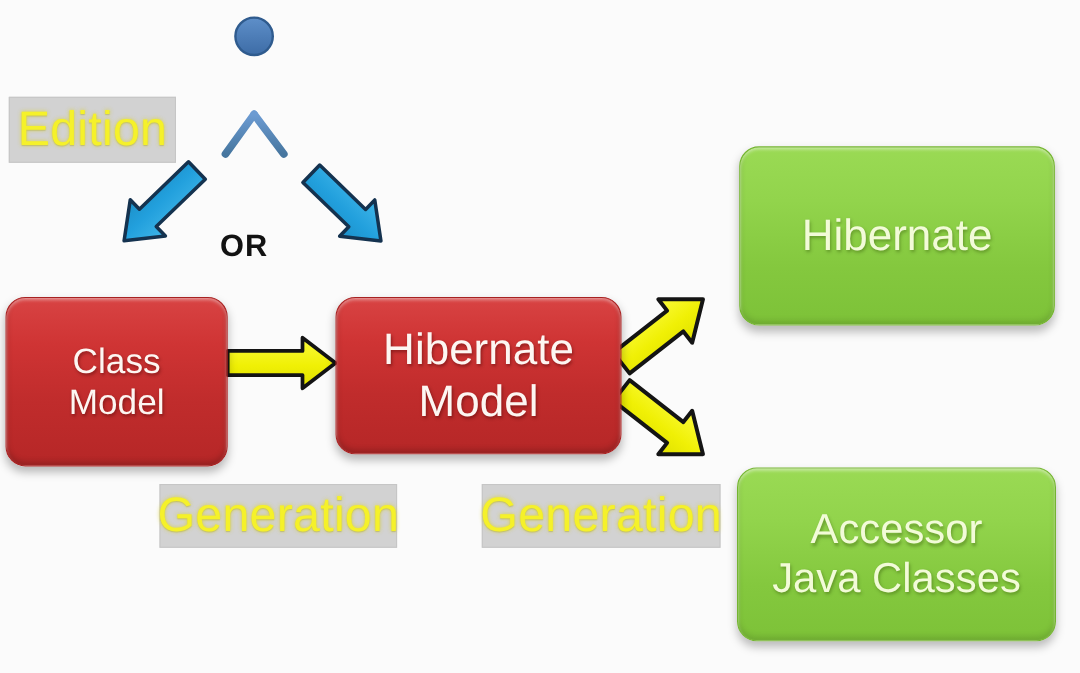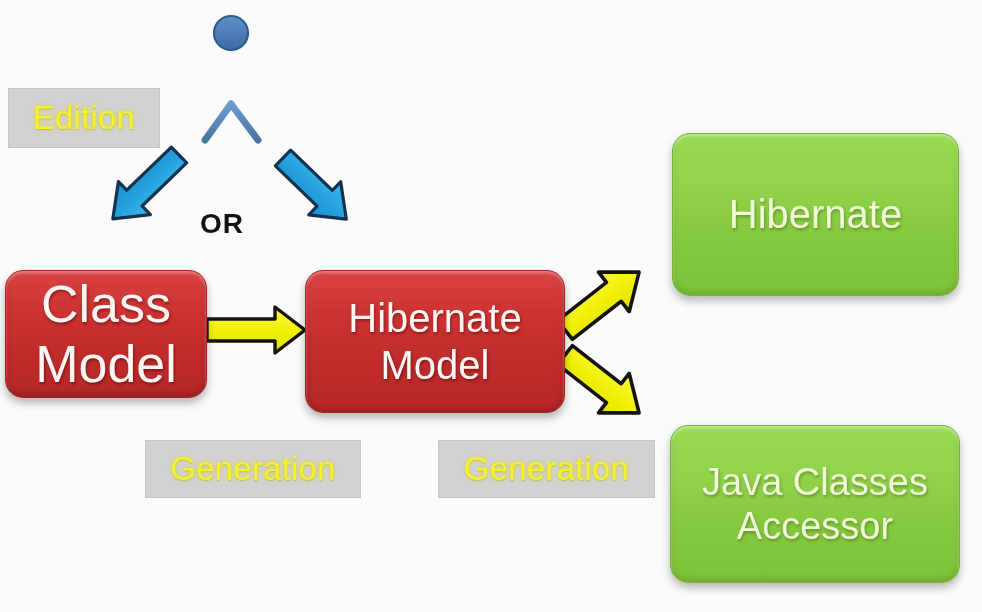--- a/index.html
+++ b/index.html
@@ -51,35 +51,35 @@
   .box.green {
     background: linear-gradient(180deg, #9ada54 0%, #92d44c 30%, #84c83e 68%, #7dc238 100%);
     border: 1px solid #74b431;
     box-shadow: 0 5px 9px rgba(0,0,0,0.26),
                 inset 0 2px 3px rgba(255,255,255,0.45),
                 inset 0 -3px 6px rgba(0,0,0,0.14);
     color: #f2fbd8;
     text-shadow: 1px 2px 3px rgba(40,70,0,0.40);
   }
 
-  #box-class-model     { left: 5px;   top: 270px; width: 202px; height: 128px; font-size: 52px; }
+  #box-class-model     { left: 5px;   top: 270px; width: 202px; height: 154px; font-size: 32px; }
   #box-hibernate-model { left: 305px; top: 270px; width: 260px; height: 143px; font-size: 40px; }
   #box-hibernate-mapping { left: 672px; top: 133px; width: 287px; height: 163px; font-size: 40px; }
   #box-accessor-java   { left: 670px; top: 425px; width: 290px; height: 158px; font-size: 38px; }
 
   
   .tag {
     position: absolute;
     background: #d2d2d2;
     border: 1px solid #c6c6c6;
     color: #f5f12a;
     display: flex;
     align-items: center;
     justify-content: center;
-    font-size: 33px;
+    font-size: 44px;
     letter-spacing: 0.2px;
     text-shadow: 0 0 4px rgba(220,210,40,0.85), 0 1px 1px rgba(120,115,0,0.30);
     box-sizing: border-box;
   }
   #tag-edition      { left: 8px;   top: 88px;  width: 152px; height: 60px; }
   #tag-generation-1 { left: 145px; top: 440px; width: 216px; height: 58px; }
   #tag-generation-2 { left: 438px; top: 440px; width: 217px; height: 58px; }
 
   
   #or-label {
@@ -183,17 +183,17 @@
   <div class="box red" id="box-hibernate-model">
     <span class="line">Hibernate</span>
     <span class="line">Model</span>
   </div>
 
   <div class="box green" id="box-hibernate-mapping">
     <span class="line">Hibernate</span>
   </div>
 
   <div class="box green" id="box-accessor-java">
+    <span class="line">Accessor</span>
     <span class="line">Java Classes</span>
-    <span class="line">Accessor</span>
   </div>
 
 </div>
 
 </body></html>

